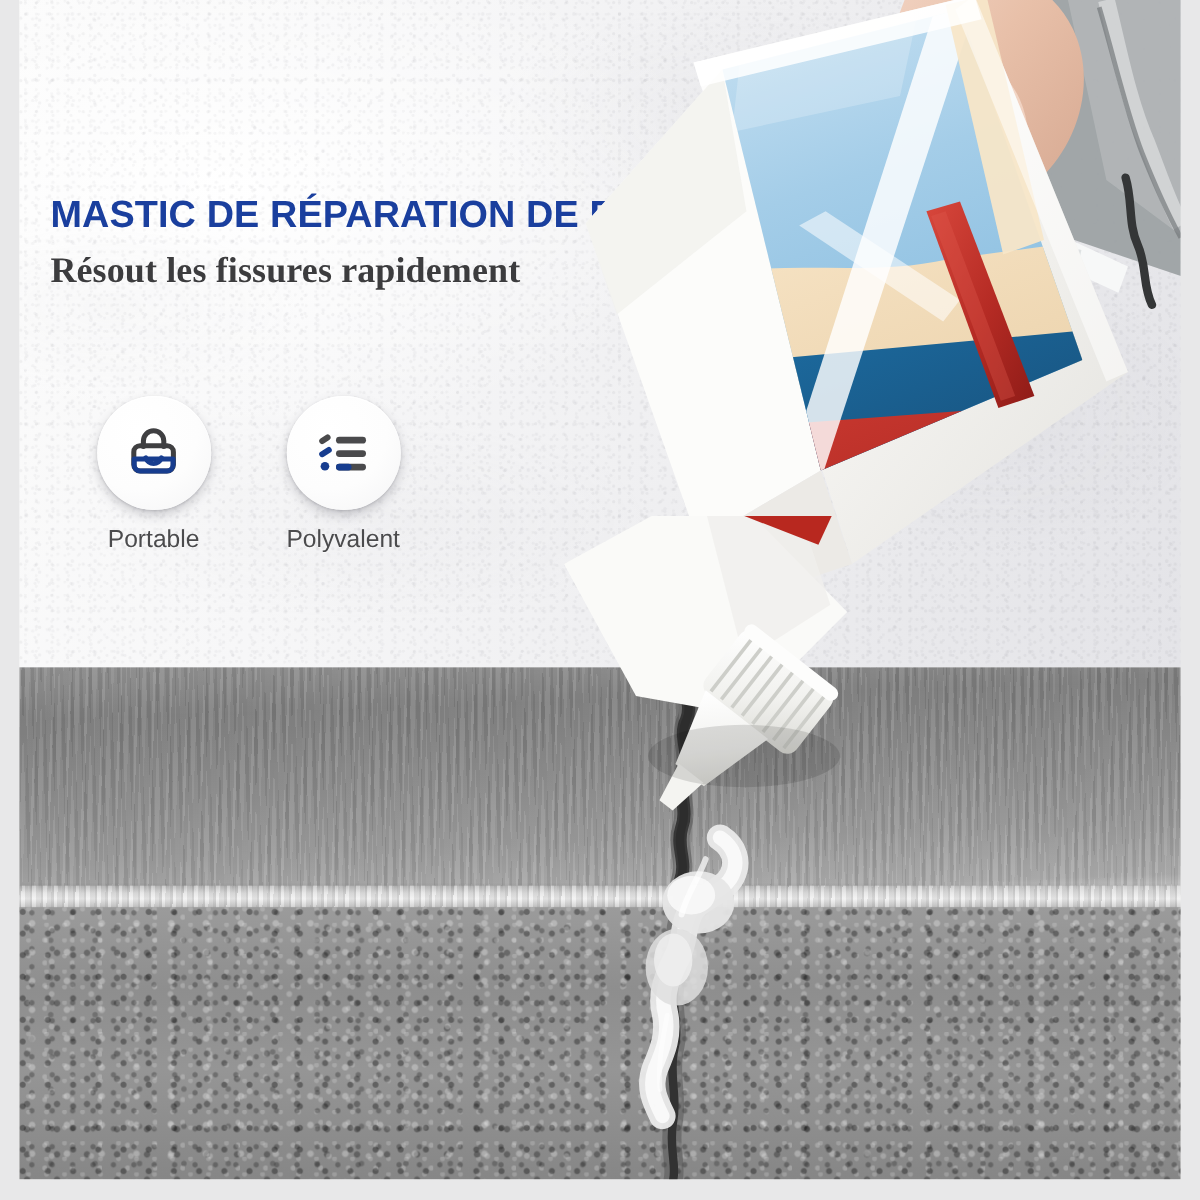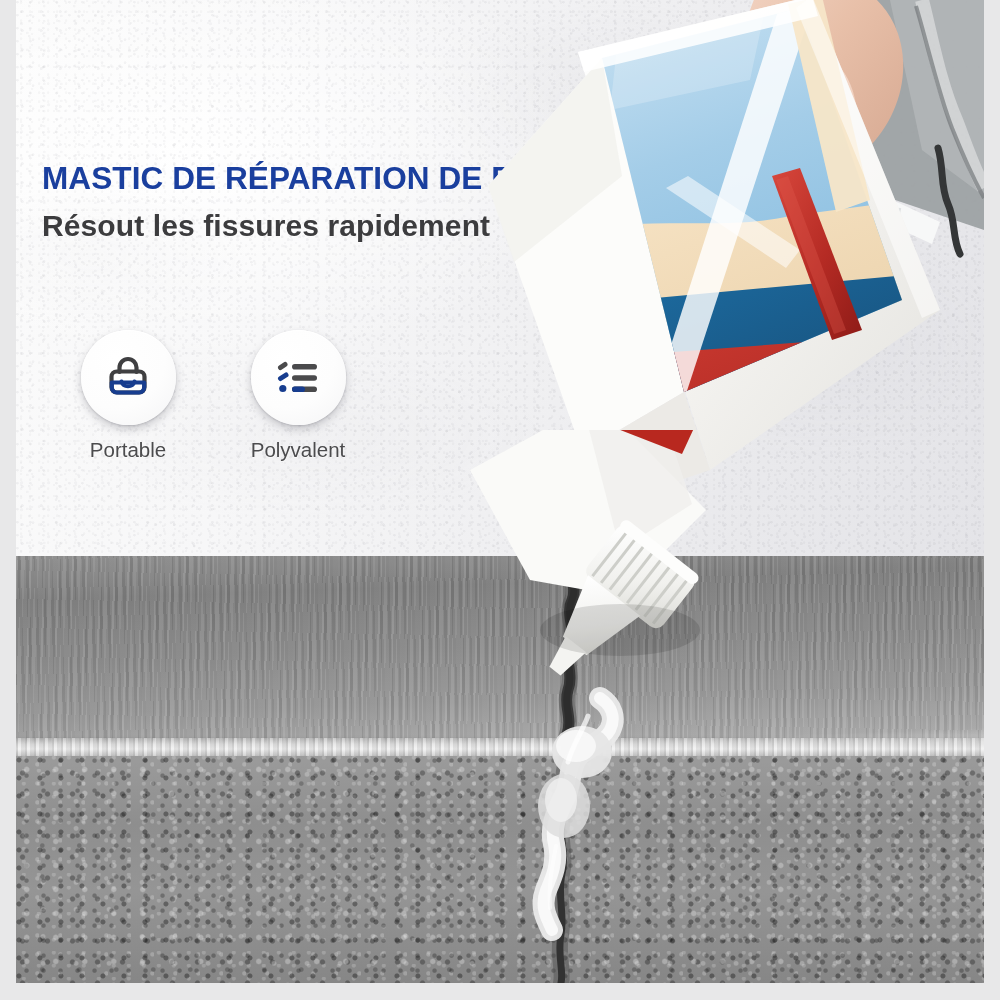--- a/index.html
+++ b/index.html
@@ -51,24 +51,25 @@
     position:absolute;left:42px;top:160px;z-index:14;
     font-size:31.5px;font-weight:700;letter-spacing:.1px;
     color:#1a3f9e;white-space:nowrap;
     text-shadow:0 1px 0 rgba(255,255,255,.55);
   }
   .subhead{
     position:absolute;left:42px;top:209px;z-index:14;
     font-size:30px;font-weight:700;letter-spacing:.1px;
     color:#3c3c3e;white-space:nowrap;
     text-shadow:0 1px 0 rgba(255,255,255,.5);
-  }
-
-  
-  .features{position:absolute;left:66px;top:330px;z-index:16;display:flex;gap:46px;}
+    font-family:Liberation Serif, serif;
+  }
+
+  
+  .features{position:absolute;left:66px;top:330px;z-index:16;display:flex;gap:34px;}
   .feature{width:124px;display:flex;flex-direction:column;align-items:center;}
   .badge{
     width:95px;height:95px;border-radius:50%;
     background:radial-gradient(circle at 36% 30%, #ffffff 0%, #fdfdfd 55%, #f4f4f5 100%);
     box-shadow:0 4px 9px rgba(95,95,105,.30), 0 1px 2px rgba(90,90,100,.22),
                inset 0 1px 1px rgba(255,255,255,.95);
     display:flex;align-items:center;justify-content:center;
   }
   .badge svg{display:block;}
   .feat-label{

